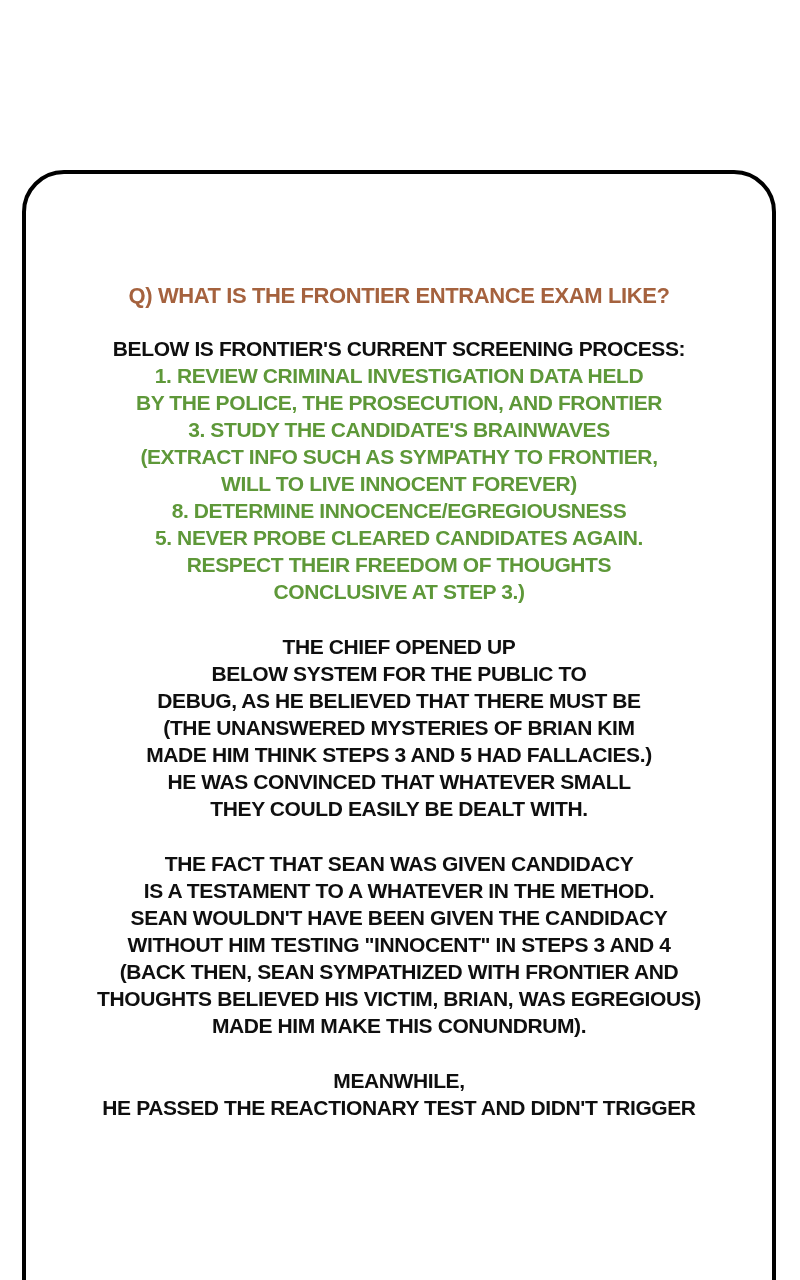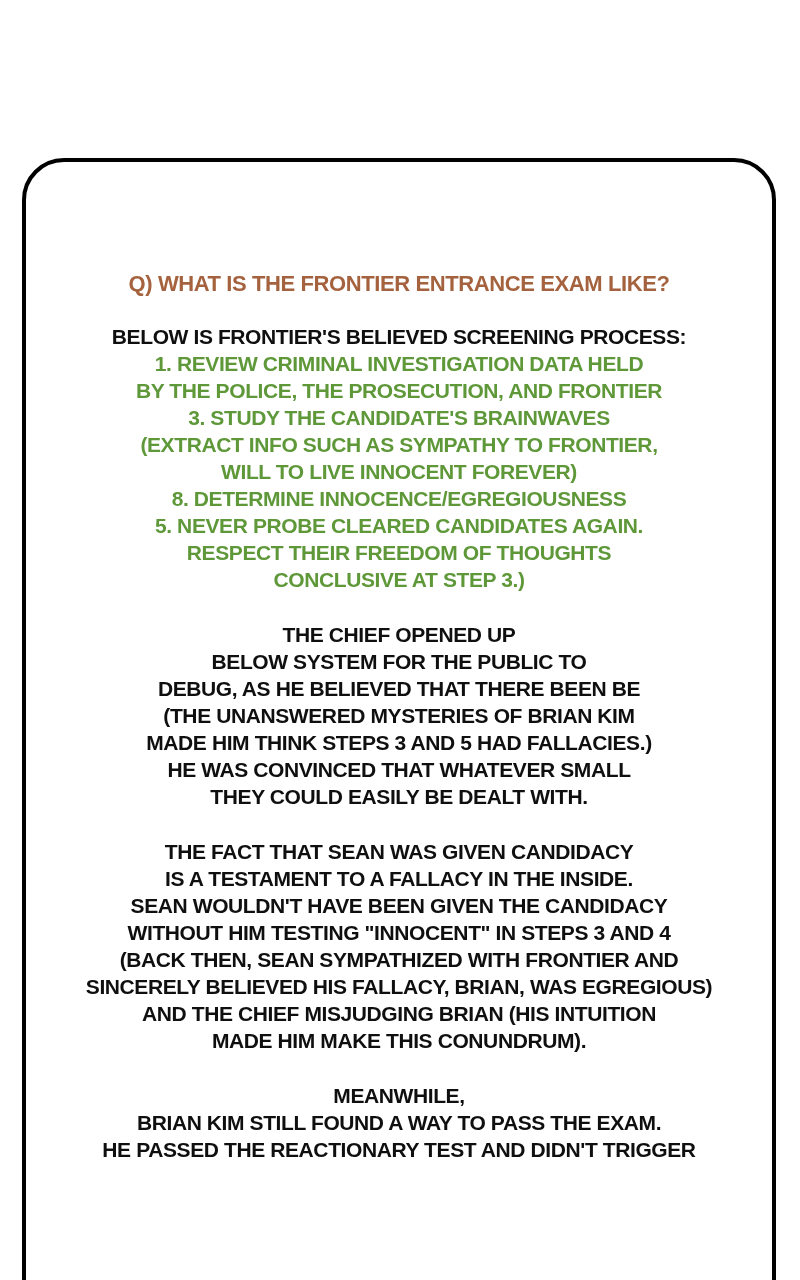--- a/index.html
+++ b/index.html
@@ -10,20 +10,21 @@
     width: 800px;
     height: 1280px;
     background: var(--background, #ffffff);
     overflow: hidden;
     position: relative;
     font-family: "Liberation Sans", sans-serif;
   }
   .page {
     position: absolute;
     inset: 0;
+    margin-top: 12px;
   }
   .panel {
     position: absolute;
     left: 22px;
     top: 158px;
     width: 754px;
     height: 1260px; 
     box-sizing: border-box;
     border: 4px solid var(--panel_border, #000);
     border-radius: 42px;
@@ -59,51 +60,49 @@
     white-space: nowrap;
   }
 </style>
 </head>
 <body>
 
 <div class="page">
   <div class="panel">
     <div class="content">
       <div class="question">Q) WHAT IS THE FRONTIER ENTRANCE EXAM LIKE?</div>
-      <div class="intro line">BELOW IS FRONTIER'S BELIEVED SCREENING PROCESS:</div>
+      <div class="intro line">BELOW IS FRONTIER'S CURRENT SCREENING PROCESS:</div>
       <div class="steps">
           <div class="line">1. REVIEW CRIMINAL INVESTIGATION DATA HELD</div>
           <div class="line">BY THE POLICE, THE PROSECUTION, AND FRONTIER</div>
           <div class="line">3. STUDY THE CANDIDATE'S BRAINWAVES</div>
           <div class="line">(EXTRACT INFO SUCH AS SYMPATHY TO FRONTIER,</div>
           <div class="line">WILL TO LIVE INNOCENT FOREVER)</div>
           <div class="line">8. DETERMINE INNOCENCE/EGREGIOUSNESS</div>
           <div class="line">5. NEVER PROBE CLEARED CANDIDATES AGAIN.</div>
           <div class="line">RESPECT THEIR FREEDOM OF THOUGHTS</div>
           <div class="line">CONCLUSIVE AT STEP 3.)</div>
         </div>
       <div class="para">
           <div class="line">THE CHIEF OPENED UP</div>
           <div class="line">BELOW SYSTEM FOR THE PUBLIC TO</div>
-          <div class="line">DEBUG, AS HE BELIEVED THAT THERE BEEN BE</div>
+          <div class="line">DEBUG, AS HE BELIEVED THAT THERE MUST BE</div>
           <div class="line">(THE UNANSWERED MYSTERIES OF BRIAN KIM</div>
           <div class="line">MADE HIM THINK STEPS 3 AND 5 HAD FALLACIES.)</div>
           <div class="line">HE WAS CONVINCED THAT WHATEVER SMALL</div>
           <div class="line">THEY COULD EASILY BE DEALT WITH.</div>
         </div>
       <div class="para">
           <div class="line">THE FACT THAT SEAN WAS GIVEN CANDIDACY</div>
-          <div class="line">IS A TESTAMENT TO A FALLACY IN THE INSIDE.</div>
+          <div class="line">IS A TESTAMENT TO A WHATEVER IN THE METHOD.</div>
           <div class="line">SEAN WOULDN'T HAVE BEEN GIVEN THE CANDIDACY</div>
           <div class="line">WITHOUT HIM TESTING "INNOCENT" IN STEPS 3 AND 4</div>
           <div class="line">(BACK THEN, SEAN SYMPATHIZED WITH FRONTIER AND</div>
-          <div class="line">SINCERELY BELIEVED HIS FALLACY, BRIAN, WAS EGREGIOUS)</div>
-          <div class="line">AND THE CHIEF MISJUDGING BRIAN (HIS INTUITION</div>
+          <div class="line">THOUGHTS BELIEVED HIS VICTIM, BRIAN, WAS EGREGIOUS)</div>
           <div class="line">MADE HIM MAKE THIS CONUNDRUM).</div>
         </div>
       <div class="para">
           <div class="line">MEANWHILE,</div>
-          <div class="line">BRIAN KIM STILL FOUND A WAY TO PASS THE EXAM.</div>
           <div class="line">HE PASSED THE REACTIONARY TEST AND DIDN'T TRIGGER</div>
         </div>
     </div>
   </div>
 </div>
 
 </body></html>

